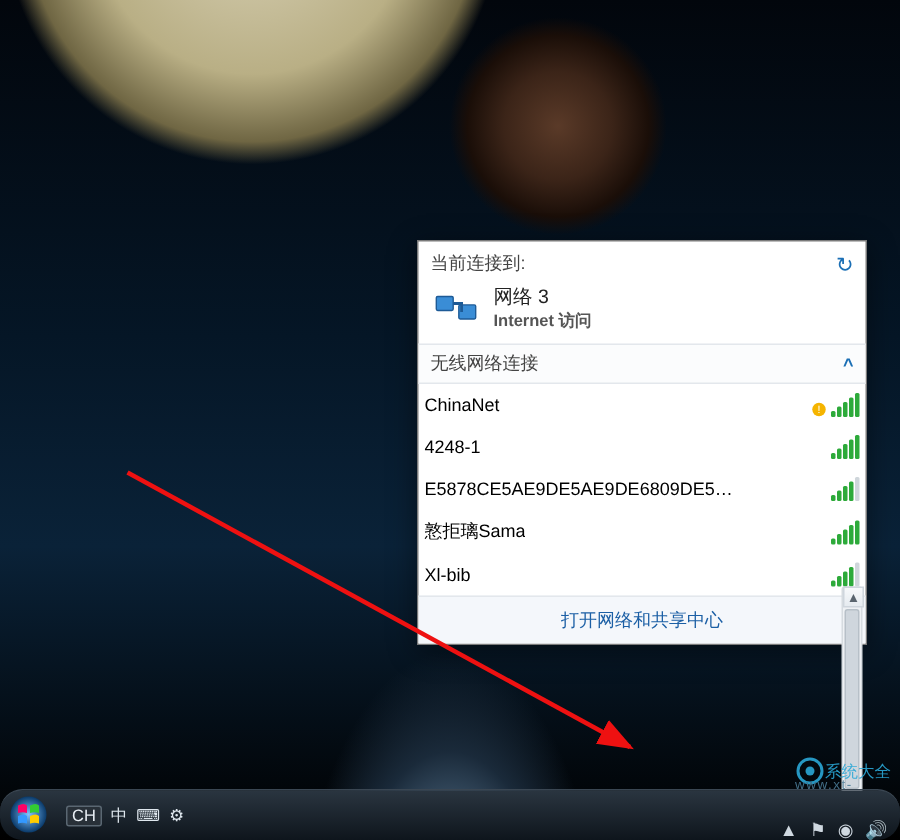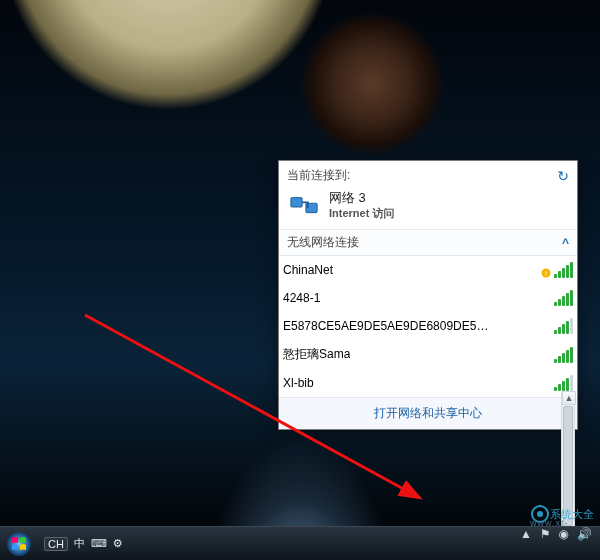--- a/index.html
+++ b/index.html
@@ -3,21 +3,21 @@
 <meta charset="utf-8">
 <style>
   *{box-sizing:border-box;margin:0;padding:0;font-family:"Microsoft YaHei","Segoe UI",Tahoma,sans-serif;}
   body{width:600px;height:560px;overflow:hidden;background:#000;position:relative;}
   .wallpaper{position:absolute;inset:0;background:
     radial-gradient(circle at 28% -10%, #d8d1b6 0%, #b9af85 14%, #6f6643 20%, rgba(0,0,0,0) 22%),
     radial-gradient(circle at 62% 15%, #5a3a28 0%, #3b2418 6%, #1a0e08 10%, rgba(0,0,0,0) 12%),
     radial-gradient(ellipse at 50% 120%, #9fbad2 0%, #5c7a94 10%, #1a2a3a 18%, rgba(0,0,0,0) 25%),
     linear-gradient(#02060c 0%, #051626 40%, #0a2238 65%, #000 100%);
   }
-  .taskbar{position:absolute;left:0;right:0;bottom:0;height:34px;background:linear-gradient(#2a3540, #0e151c);display:flex;align-items:flex-start;border-top:1px solid #3a4652;}
+  .taskbar{position:absolute;left:0;right:0;bottom:0;height:34px;background:linear-gradient(#2a3540, #0e151c);display:flex;align-items:flex-end;border-top:1px solid #3a4652;border-radius:15px;}
   .start-orb{width:38px;height:34px;display:flex;align-items:center;justify-content:center;}
   .start-orb svg{width:26px;height:26px;}
   .tb-seg{display:flex;align-items:center;height:100%;padding:0 6px;color:#dfe7ee;font-size:11px;gap:6px;}
   .lang-ch{border:1px solid #5a6772;padding:0 3px;border-radius:2px;font-size:11px;color:#e8eef4;background:#283038;}
   .sysicons{margin-left:auto;display:flex;align-items:center;gap:8px;padding-right:8px;color:#cfd8e0;font-size:12px;}
   .watermark{position:absolute;right:6px;bottom:36px;color:#2aa7d6;font-size:11px;display:flex;align-items:center;gap:0;opacity:.9;}
   .watermark .wm-sub{position:absolute;right:0;top:14px;font-size:9px;color:#4a7a95;letter-spacing:1px;}
   .flyout{position:absolute;right:22px;top:160px;width:300px;background:#fff;border:1px solid #7a7a7a;box-shadow:0 4px 18px rgba(0,0,0,.45);}
   .fly-hdr{display:flex;align-items:center;justify-content:space-between;padding:6px 8px 2px;color:#444;font-size:12px;text-align:right;}
   .refresh{color:#1b6fb5;font-size:14px;cursor:pointer;}

